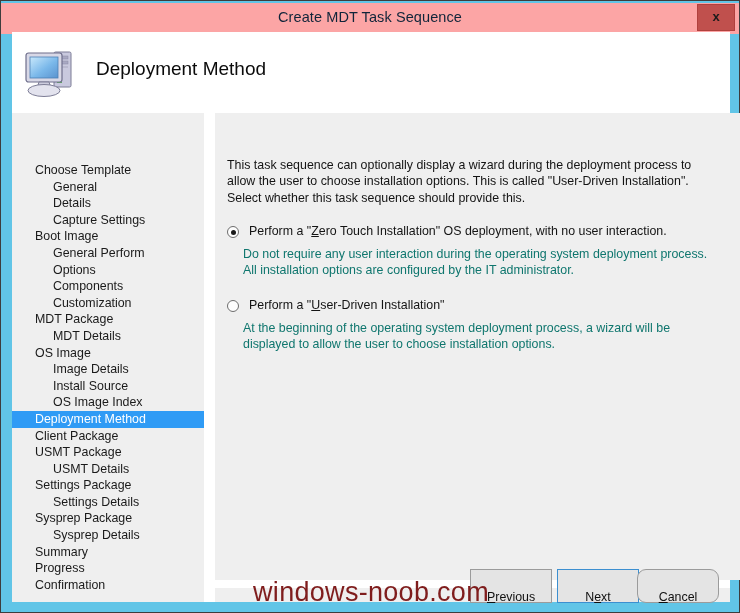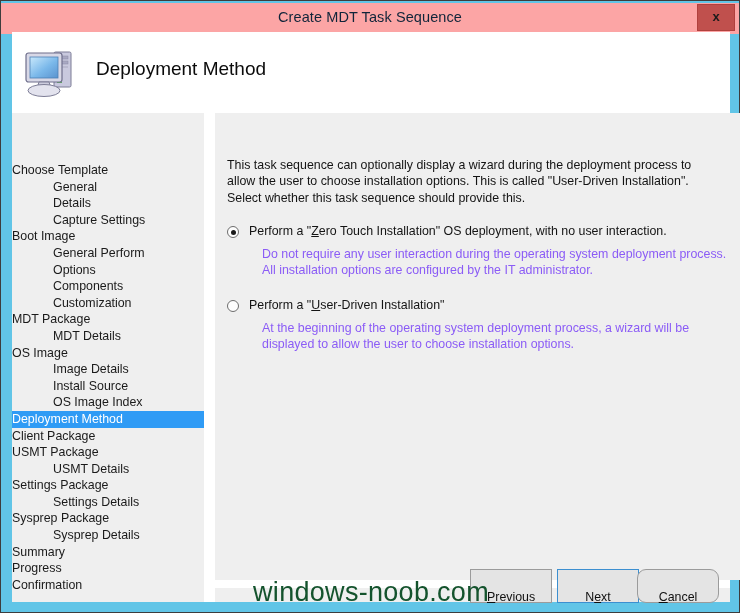--- a/index.html
+++ b/index.html
@@ -117,20 +117,21 @@
     position: absolute;
     left: 0;
     top: 49px;
     width: 192px;
   }
   .nav-item {
     height: 16.6px;
     line-height: 16.6px;
     font-size: 12.4px;
     color: #1a1a1a;
+    padding-left: 23px;
     white-space: nowrap;
     cursor: default;
   }
   .nav-item.sub {
     padding-left: 41px;
   }
   .nav-item.selected {
     background: #2f9bf5;
     color: #ffffff;
   }
@@ -219,25 +220,25 @@
     left: 22px;
     top: 0;
     font-size: 12.4px;
     line-height: 17px;
     color: #141414;
     white-space: nowrap;
     cursor: default;
   }
   .option-desc {
     margin-top: 5px;
-    margin-left: 35px;
+    margin-left: 16px;
     width: 472px;
     font-size: 12.4px;
     line-height: 16.4px;
-    color: #8b5cf6;
+    color: #0f766e;
   }
   u { text-decoration: underline; }
 
   
   .buttons {
     position: absolute;
     left: 203px;
     top: 568px;
     width: 515px;
     height: 24px;
@@ -266,21 +267,21 @@
   .btn-cancel   { left: 433px; border-radius: 9px; }
 
   
   .watermark {
     position: absolute;
     left: 0;
     top: 576px;
     width: 740px;
     text-align: center;
     font-size: 27px;
-    color: #14532d;
+    color: #7f1d1d;
     letter-spacing: 0.3px;
     pointer-events: none;
     white-space: nowrap;
   }
 </style>
 </head>
 <body>
 
 <div class="window">
 

